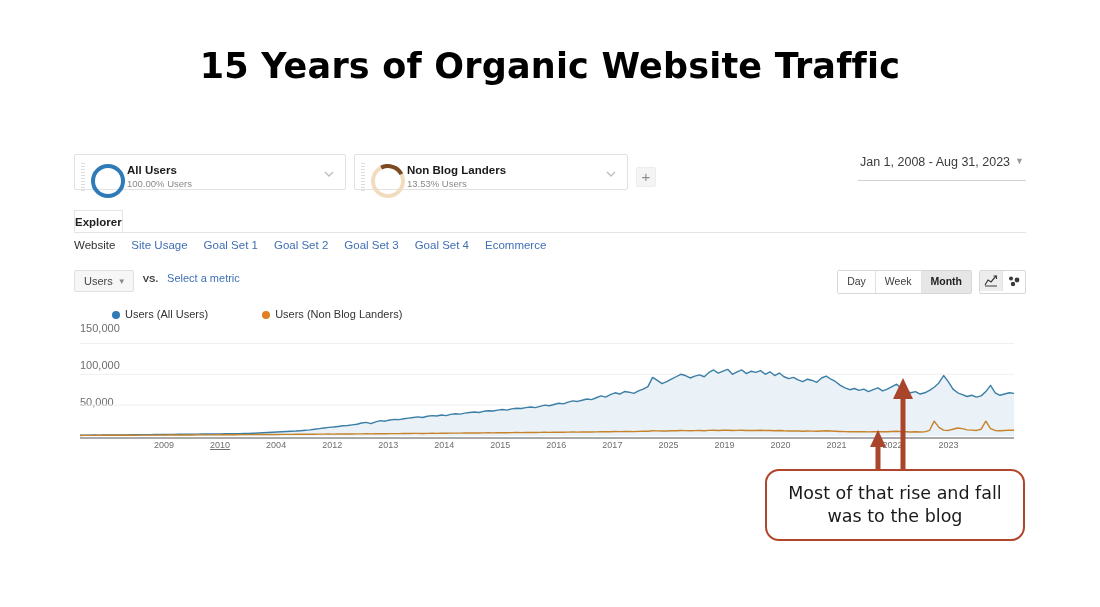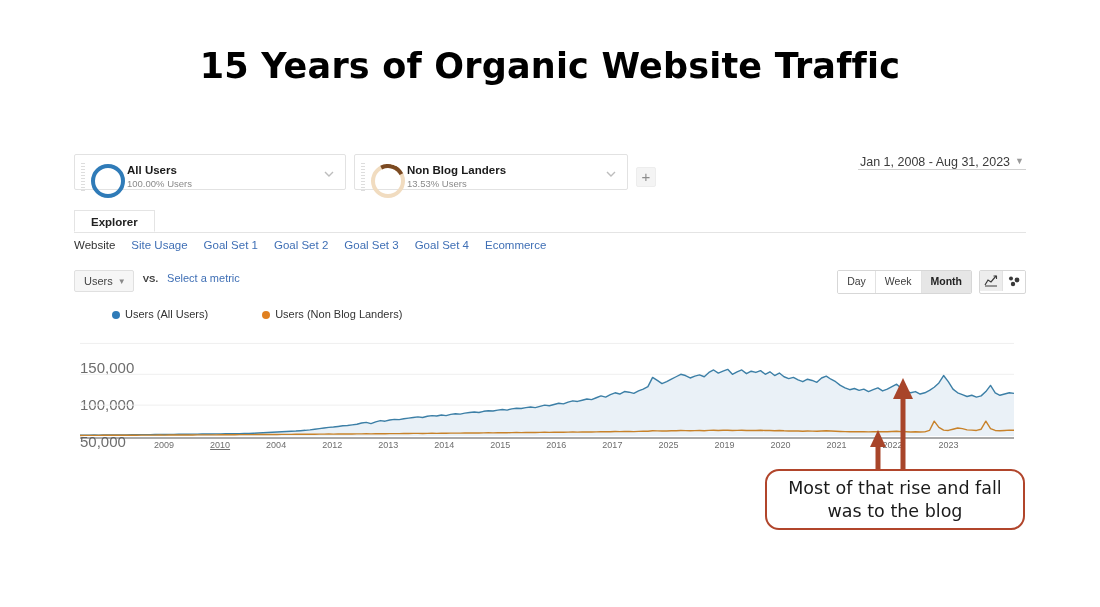--- a/index.html
+++ b/index.html
@@ -139,21 +139,21 @@
   }
 
   
   #date-range {
     position: absolute;
     right: 0;
     top: 5px;
     font-size: 12.5px;
     color: #3b3b3b;
     border-bottom: 1px solid #d0d0d0;
-    padding: 0 2px 0 2px;
+    padding: 0 2px 11px 2px;
     white-space: nowrap;
   }
   #date-range .date-caret {
     display: inline-block;
     margin-left: 5px;
     color: #9a9a9a;
     font-size: 9px;
     vertical-align: 2px;
   }
 
@@ -164,21 +164,21 @@
     top: 60px;
     width: 952px;
     height: 22px;
     border-bottom: 1px solid #e4e4e4;
   }
   #tab-explorer {
     position: absolute;
     left: 0;
     top: 0;
     height: 22px;
-    padding: 0 16px;
+    padding: 0 0;
     border: 1px solid #e4e4e4;
     border-bottom: 1px solid #ffffff;
     background: #ffffff;
     font-size: 11.5px;
     font-weight: bold;
     color: #222222;
     line-height: 22px;
     box-sizing: border-box;
   }
 
@@ -326,24 +326,23 @@
     width: 945px;
     height: 122px;
   }
   #chart-svg {
     position: absolute;
     left: 0;
     top: 0;
   }
   .ytick-label {
     position: absolute;
-    font-size: 15px;
+    font-size: 11px;
     color: #6e6e6e;
     white-space: nowrap;
-    margin-top: 37px;
   }
   #xaxis-labels {
     position: absolute;
     left: 0;
     top: 290px;
     width: 952px;
     height: 16px;
   }
   .xtick-label {
     position: absolute;
@@ -361,21 +360,21 @@
     top: 0;
     width: 1100px;
     height: 607px;
     pointer-events: none;
   }
   #callout-box {
     position: absolute;
     left: 765px;
     top: 469px;
     width: 260px;
-    height: 61px;
+    height: 72px;
     border: 2.5px solid #b1452b;
     border-radius: 14px;
     background: #ffffff;
     box-sizing: border-box;
     display: flex;
     align-items: center;
     justify-content: center;
   }
   #callout-text {
     font-family: "DejaVu Sans", sans-serif;

